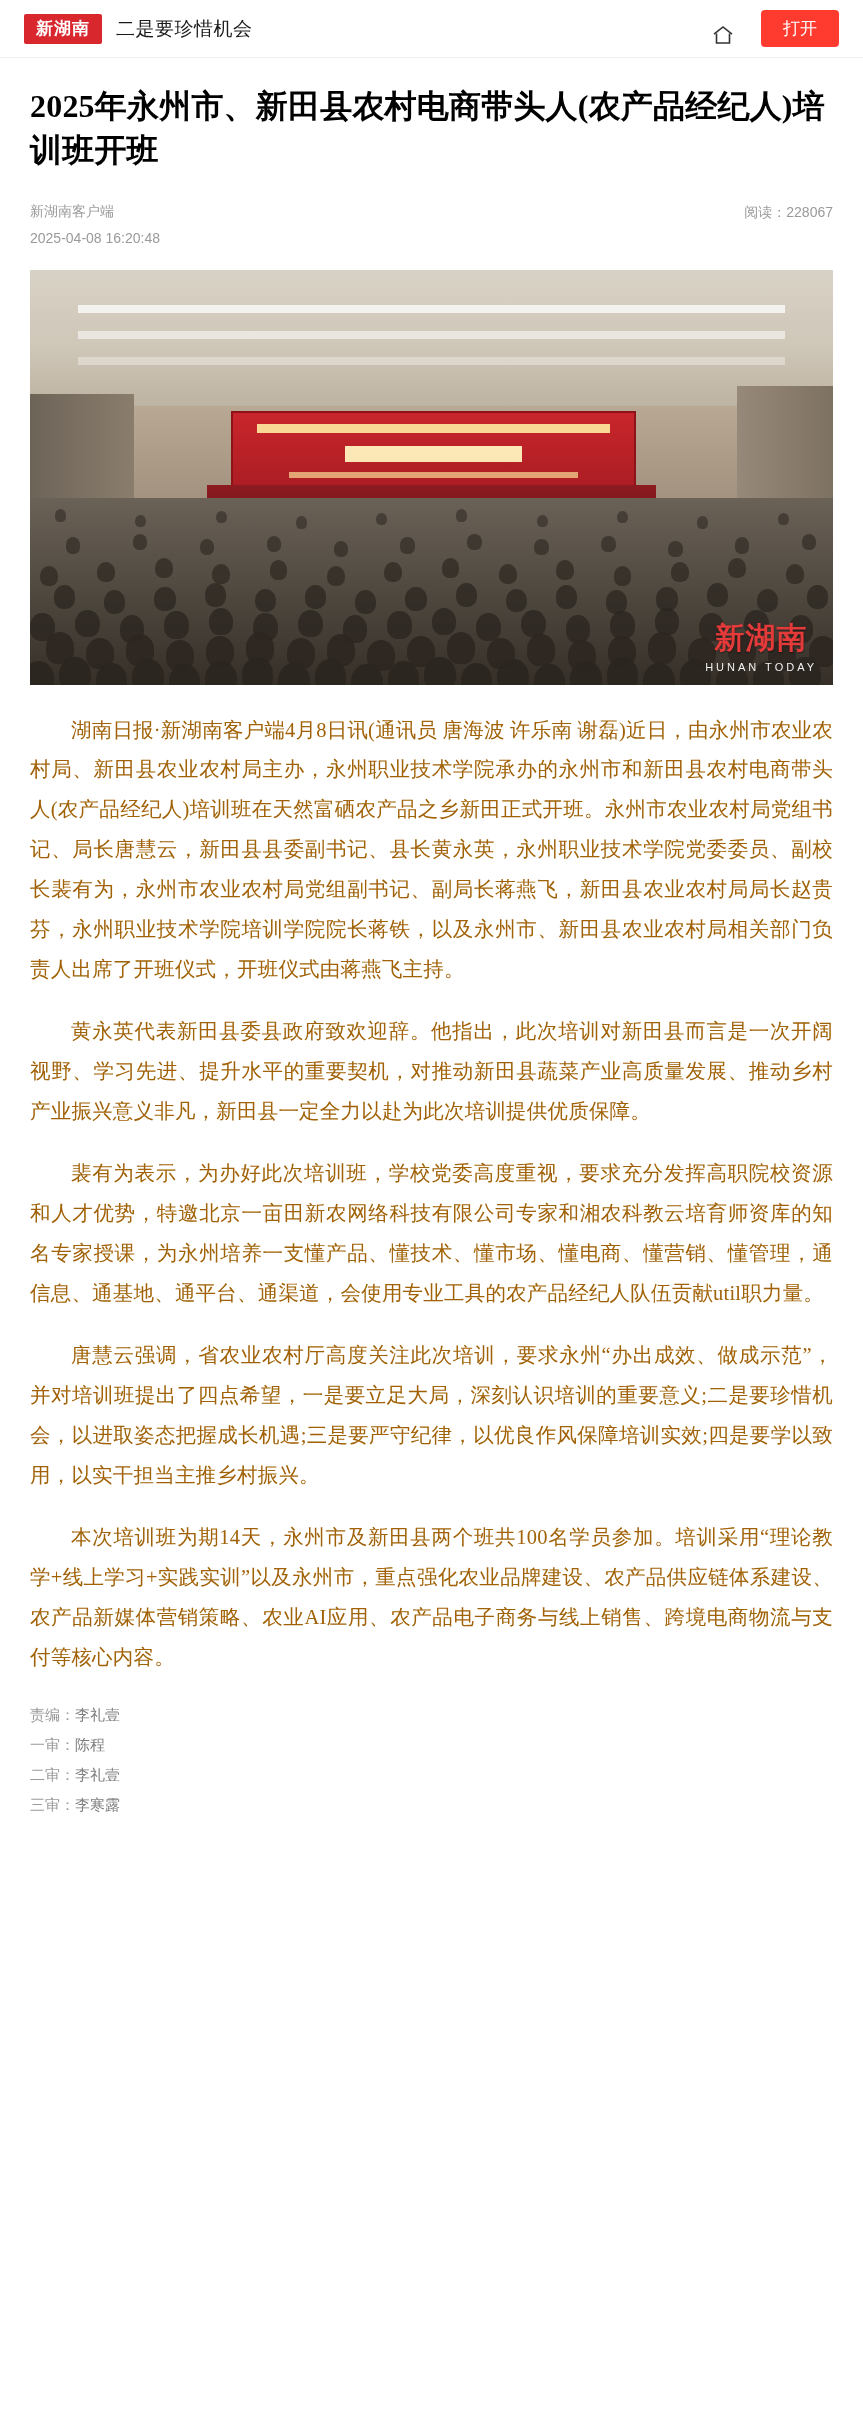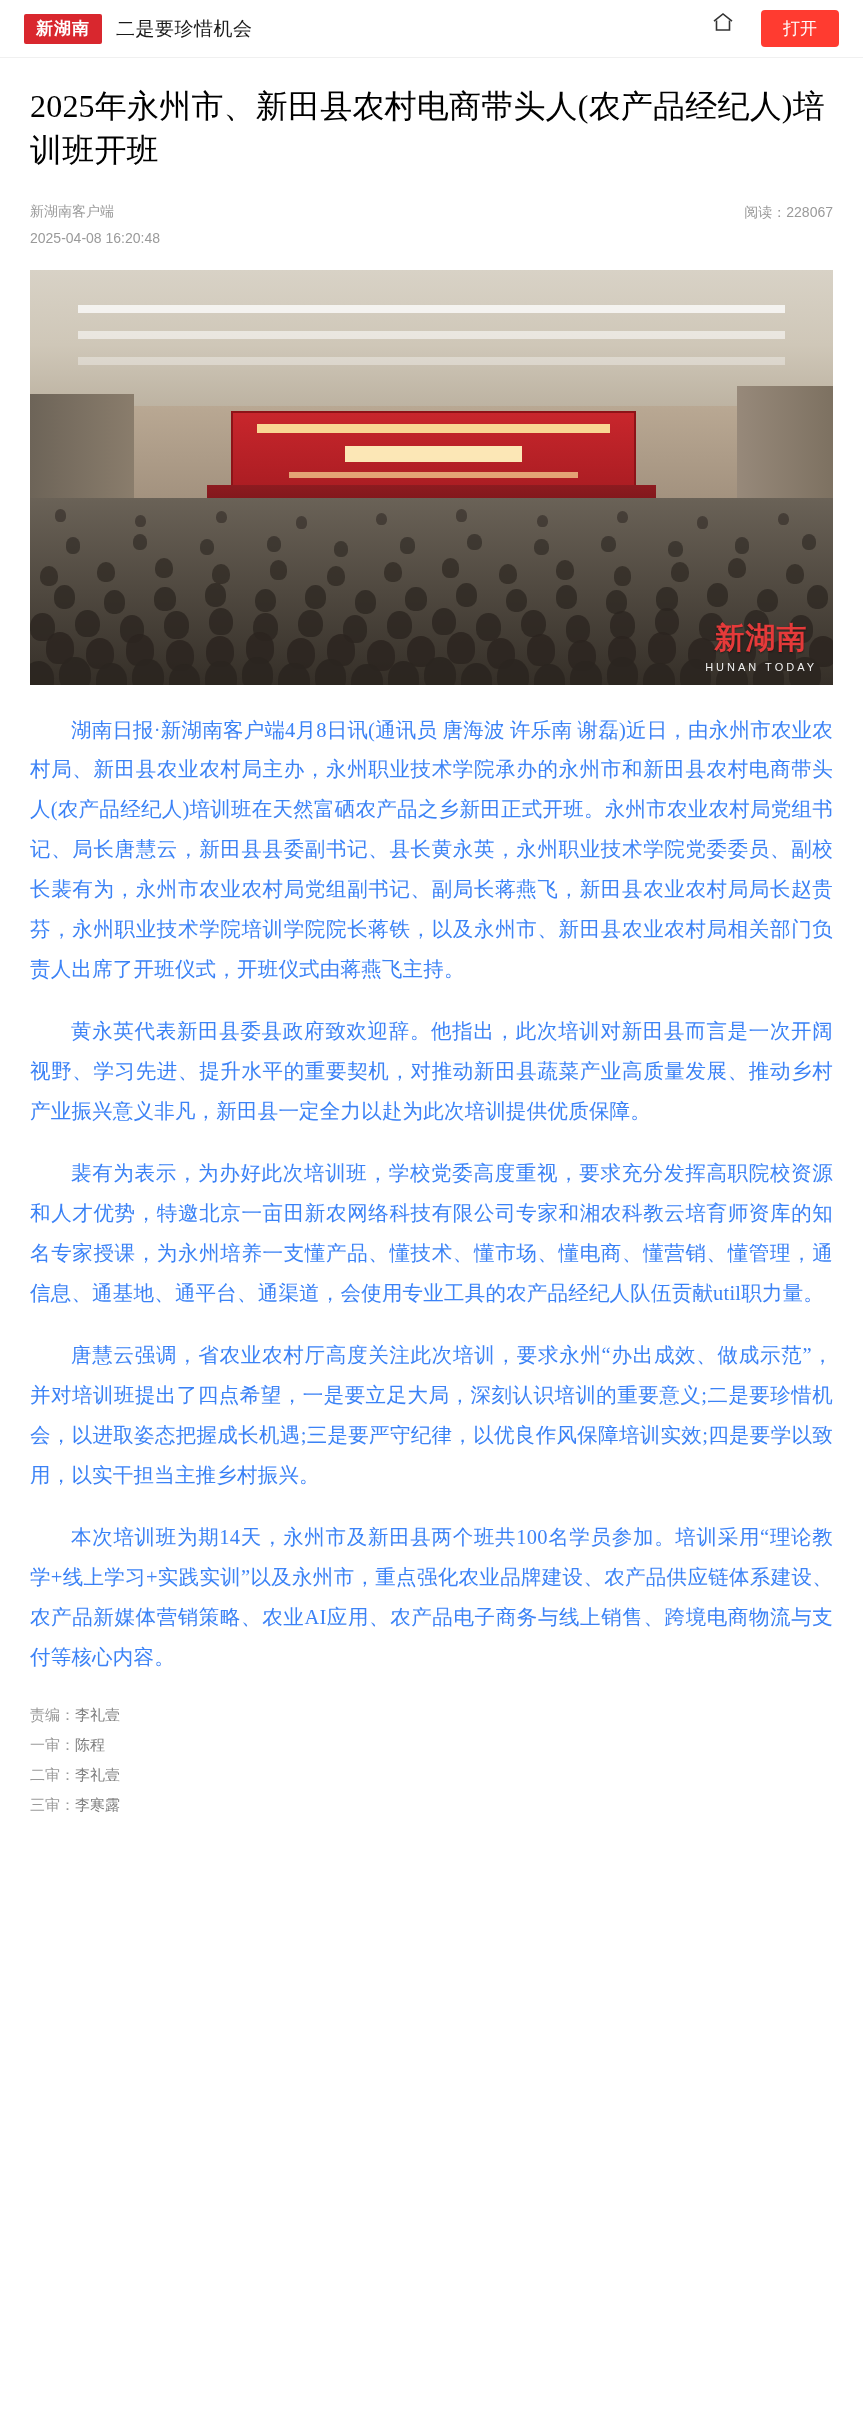--- a/index.html
+++ b/index.html
@@ -46,21 +46,21 @@
   }
   .brand-name {
     margin-left: 14px;
     font-size: 19px;
     color: #1a1a1a;
     letter-spacing: 0.5px;
   }
   .topbar-right {
     margin-left: auto;
     display: flex;
-    align-items: flex-start;
+    align-items: flex-end;
     gap: 26px;
   }
   .home-icon svg { display: block; }
   .open-app-btn {
     background: #ff3b30;
     color: #fff;
     font-size: 17px;
     padding: 7px 22px;
     border-radius: 4px;
     border: none;
@@ -70,21 +70,21 @@
 
   
   .article {
     padding: 22px 30px 0 30px;
     box-sizing: border-box;
   }
   h1.headline {
     font-family: "Liberation Serif", serif;
     font-size: 32px;
     line-height: 1.38;
-    font-weight: normal;
+    font-weight: bold;
     color: #000;
     margin: 4px 0 26px 0;
     letter-spacing: 0.2px;
   }
   .meta {
     display: flex;
     align-items: flex-start;
     justify-content: space-between;
     color: #9a9a9a;
     font-size: 14px;
@@ -163,21 +163,21 @@
     letter-spacing: 1px;
   }
   .hero .watermark .wm-en {
     font-size: 11px; letter-spacing: 3px; color: #f2f2f2; margin-top: 2px;
   }
 
   p.body {
     font-family: "Liberation Serif", serif;
     font-size: 20.5px;
     line-height: 1.95;
-    color: #3b82f6;
+    color: #a16207;
     margin: 0 0 22px 0;
     text-align: justify;
     text-indent: 2em;
     letter-spacing: 0.2px;
   }
 
   
   .credits {
     margin-top: 14px;
     padding: 0 0 10px 0;

